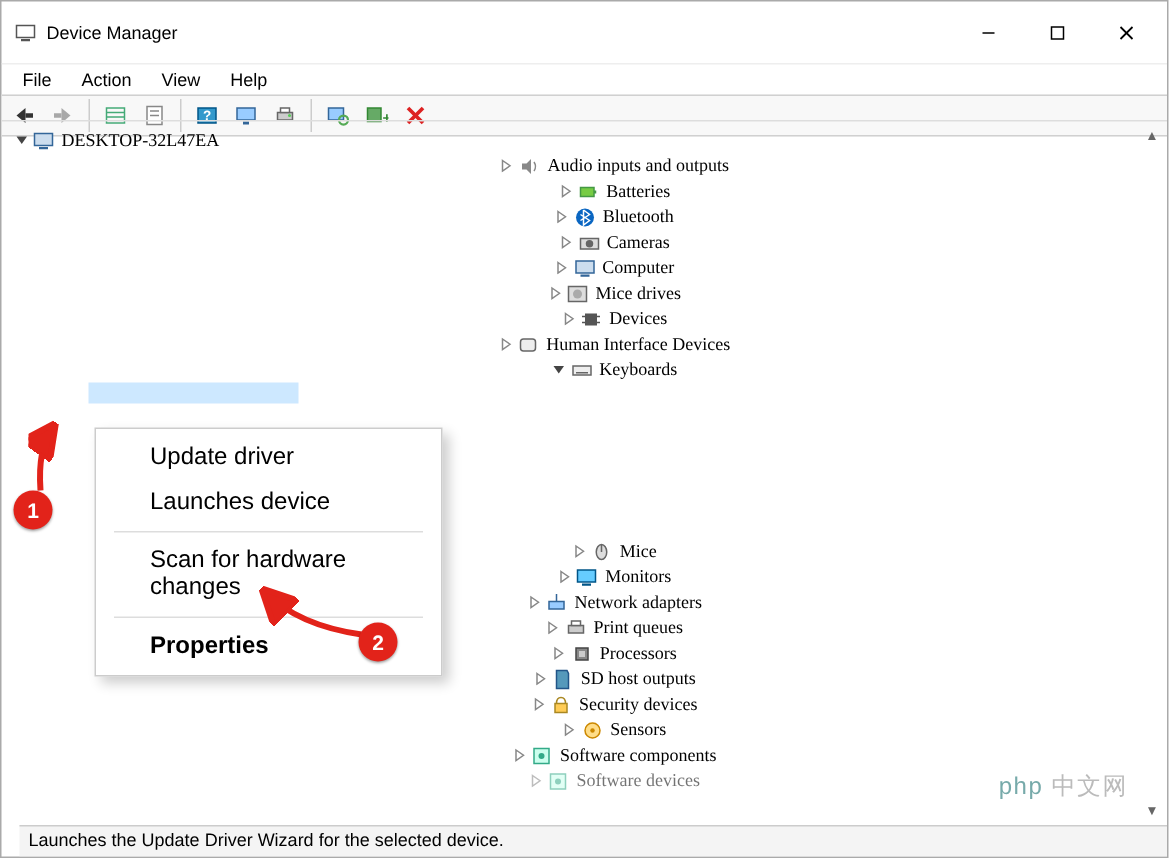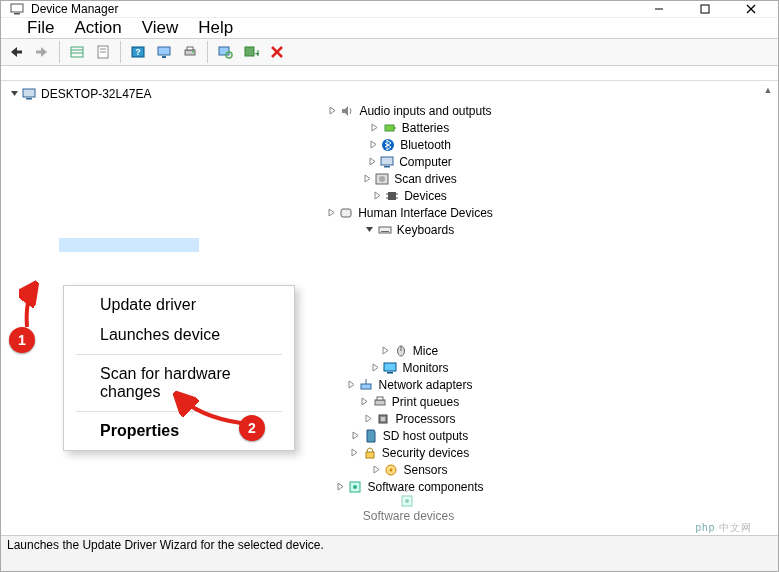--- a/index.html
+++ b/index.html
@@ -9,41 +9,41 @@
     background: #fff;
     width: 779px;
     height: 572px;
     overflow: hidden;
     position: relative;
     border: 1px solid #aaa;
   }
 
   
   .titlebar {
-    height: 17px;
+    height: 42px;
     display: flex;
     align-items: center;
     padding: 0 4px 0 8px;
     border-bottom: 1px solid #eee;
   }
   .titlebar .app-icon {
     width: 16px; height: 16px; margin-right: 6px;
     display: flex; align-items: center; justify-content: center;
   }
   .titlebar .title { flex: 1; font-size: 12px; }
   .win-controls { display: flex; }
   .win-btn {
     width: 46px; height: 30px; display: flex; align-items: center; justify-content: center;
     font-size: 14px;
   }
 
   
   .menubar {
     height: 20px; display: flex; align-items: center;
-    padding: 0 4px; font-size: 17px; margin-left: 12px;
+    padding: 0 4px; font-size: 12px;
   }
   .menu-item { padding: 2px 10px; }
 
   
   .toolbar {
     height: 28px; display: flex; align-items: center;
     border-top: 1px solid #d0d0d0;
     border-bottom: 1px solid #d0d0d0;
     background: #f8f8f8;
     padding: 0 2px;
@@ -63,20 +63,21 @@
     overflow: hidden;
     border-top: 1px solid #ddd;
   }
   .tree {
     padding: 4px 0 40px 0;
   }
   .node {
     display: flex; align-items: center;
     height: 17px; padding-left: 0;
     white-space: nowrap;
+    font-family: Liberation Serif, serif;
   }
   .indent0 { padding-left: 6px; }
   .indent1 { padding-left: 38px; justify-content: center; }
   .indent2 { padding-left: 46px; }
   .chev {
     width: 14px; display: inline-flex; justify-content:center;
     color:#666; font-size: 10px;
   }
   .dev-icon {
     width: 16px; height:16px; margin-right: 4px;
@@ -109,43 +110,43 @@
     font-weight: 700; font-size: 14px;
     display:flex; align-items:center; justify-content:center;
     box-shadow: 0 1px 2px rgba(0,0,0,0.4);
   }
   .arrow {
     position:absolute; stroke:#e2231a; fill:#e2231a;
   }
 
   
   .statusbar {
-    position:absolute; left:0; right:0; bottom:0;
-    height: 36px; border-top: 1px solid #ccc;
+    position:absolute; left:12px; right:0; bottom:0;
+    height: 21px; border-top: 1px solid #ccc;
     padding: 2px 6px; font-size: 12px;
     background:#f4f4f4;
     margin-top:48px;
   }
 
   
   .scrollbar {
     position:absolute; right:2px; top:81px; bottom:23px; width:16px;
   }
   .sb-btn {
     position:absolute; left:0; width:16px; height:16px;
     display:flex; align-items:center; justify-content:center;
     color:#666; font-size:9px;
   }
   .sb-up { top:0; }
   .sb-down { bottom:0; }
 
   
   .watermark {
     position:absolute; right:10px; bottom:30px;
-    font-size: 10px; color:#999;
+    font-size: 16px; color:#999;
     background: rgba(255,255,255,0.7);
     padding:6px 16px; border-radius: 20px;
     letter-spacing: 1px;
   }
 </style>
 </head>
 <body>
 
 <div class="titlebar">
   <span class="app-icon">
@@ -310,39 +311,53 @@
         <span class="node-label">Bluetooth</span>
       </div>
       <div class="node indent1">
         <span class="chev">
           <svg width="9" height="9">
             <path d="M2 1 L7 4.5 L2 8 Z" fill="none" stroke="#888"></path>
           </svg>
         </span>
         <span class="dev-icon">
           <svg width="16" height="16" viewBox="0 0 16 16">
+            <rect x="2" y="5" width="12" height="7" fill="#ddd" stroke="#666"></rect>
+            <circle cx="8" cy="8.5" r="2.5" fill="#666"></circle>
+          </svg>
+        </span>
+        <span class="node-label">Cameras</span>
+      </div>
+      <div class="node indent1">
+        <span class="chev">
+          <svg width="9" height="9">
+            <path d="M2 1 L7 4.5 L2 8 Z" fill="none" stroke="#888"></path>
+          </svg>
+        </span>
+        <span class="dev-icon">
+          <svg width="16" height="16" viewBox="0 0 16 16">
             <rect x="2" y="3" width="12" height="8" fill="#cde" stroke="#369"></rect>
             <rect x="5" y="12" width="6" height="1.5" fill="#369"></rect>
           </svg>
         </span>
         <span class="node-label">Computer</span>
       </div>
       <div class="node indent1">
         <span class="chev">
           <svg width="9" height="9">
             <path d="M2 1 L7 4.5 L2 8 Z" fill="none" stroke="#888"></path>
           </svg>
         </span>
         <span class="dev-icon">
           <svg width="16" height="16" viewBox="0 0 16 16">
             <rect x="2" y="3" width="12" height="10" fill="#ddd" stroke="#666"></rect>
             <circle cx="8" cy="8" r="3" fill="#aaa"></circle>
           </svg>
         </span>
-        <span class="node-label">Scan drives</span>
+        <span class="node-label">Mice drives</span>
       </div>
       <div class="node indent1">
         <span class="chev">
           <svg width="9" height="9">
             <path d="M2 1 L7 4.5 L2 8 Z" fill="none" stroke="#888"></path>
           </svg>
         </span>
         <span class="dev-icon">
           <svg width="16" height="16" viewBox="0 0 16 16">
             <rect x="4" y="4" width="8" height="8" fill="#555"></rect>
@@ -502,21 +517,21 @@
           </svg>
         </span>
         <span class="dev-icon">
           <svg width="16" height="16" viewBox="0 0 16 16">
             <rect x="3" y="3" width="10" height="10" fill="#cfe" stroke="#3a8"></rect>
             <circle cx="8" cy="8" r="2" fill="#3a8"></circle>
           </svg>
         </span>
         <span class="node-label">Software components</span>
       </div>
-      <div class="node indent1" style="opacity: 0.55; flex-direction: column;">
+      <div class="node indent1" style="opacity: 0.55;">
         <span class="chev">
           <svg width="9" height="9">
             <path d="M2 1 L7 4.5 L2 8 Z" fill="none" stroke="#888"></path>
           </svg>
         </span>
         <span class="dev-icon">
           <svg width="16" height="16" viewBox="0 0 16 16">
             <rect x="3" y="3" width="10" height="10" fill="#cfe" stroke="#3a8"></rect>
             <circle cx="8" cy="8" r="2" fill="#3a8"></circle>
           </svg>

